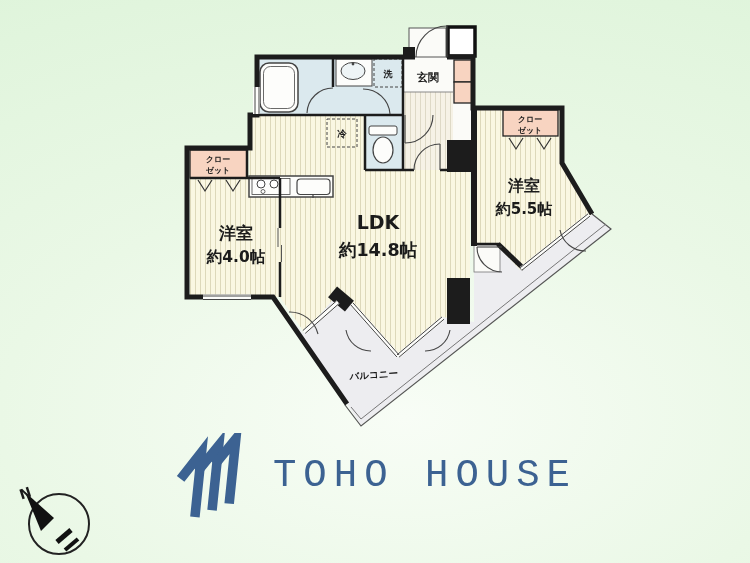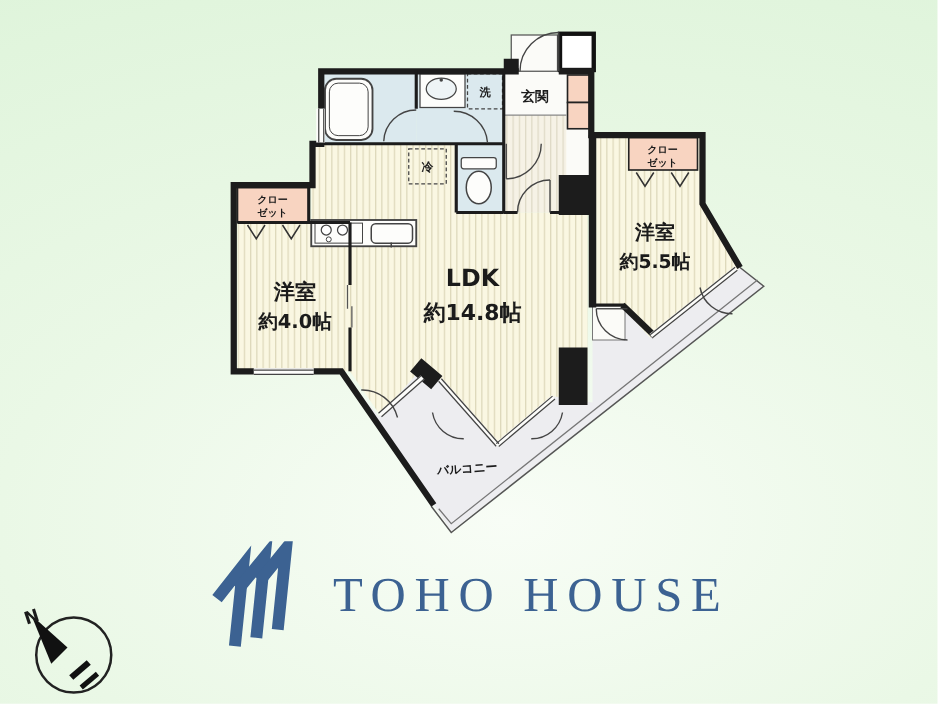--- a/index.html
+++ b/index.html
@@ -2,21 +2,21 @@
 <html><head>
 <meta charset="utf-8">
 <style>
   html,body{margin:0;padding:0;}
   body{width:750px;height:563px;overflow:hidden;font-family:"DejaVu Sans",sans-serif;}
   .stage{position:relative;width:750px;height:563px;
     background:radial-gradient(ellipse 120% 90% at 54% 74%, #f8fdf6 0%, #eaf8e6 45%, #def4da 100%);}
   .plan-svg{position:absolute;left:0;top:0;}
   .logo-row{position:absolute;left:0;top:428px;width:750px;height:96px;
     display:flex;align-items:center;justify-content:center;gap:20px;}
-  .logo-text{font-family:Liberation Serif, serif;font-size:39px;
+  .logo-text{font-family:Liberation Mono, monospace;font-size:39px;
     letter-spacing:7px;color:#3c6292;font-weight:500;white-space:nowrap;}
   svg text{font-family:"DejaVu Sans",sans-serif;fill:#1b1b1b;font-weight:600;}
 </style>
 </head>
 <body>
 
 <div class="stage">
 
 <svg class="plan-svg" width="750" height="563" viewBox="0 0 750 563">
   <defs>

